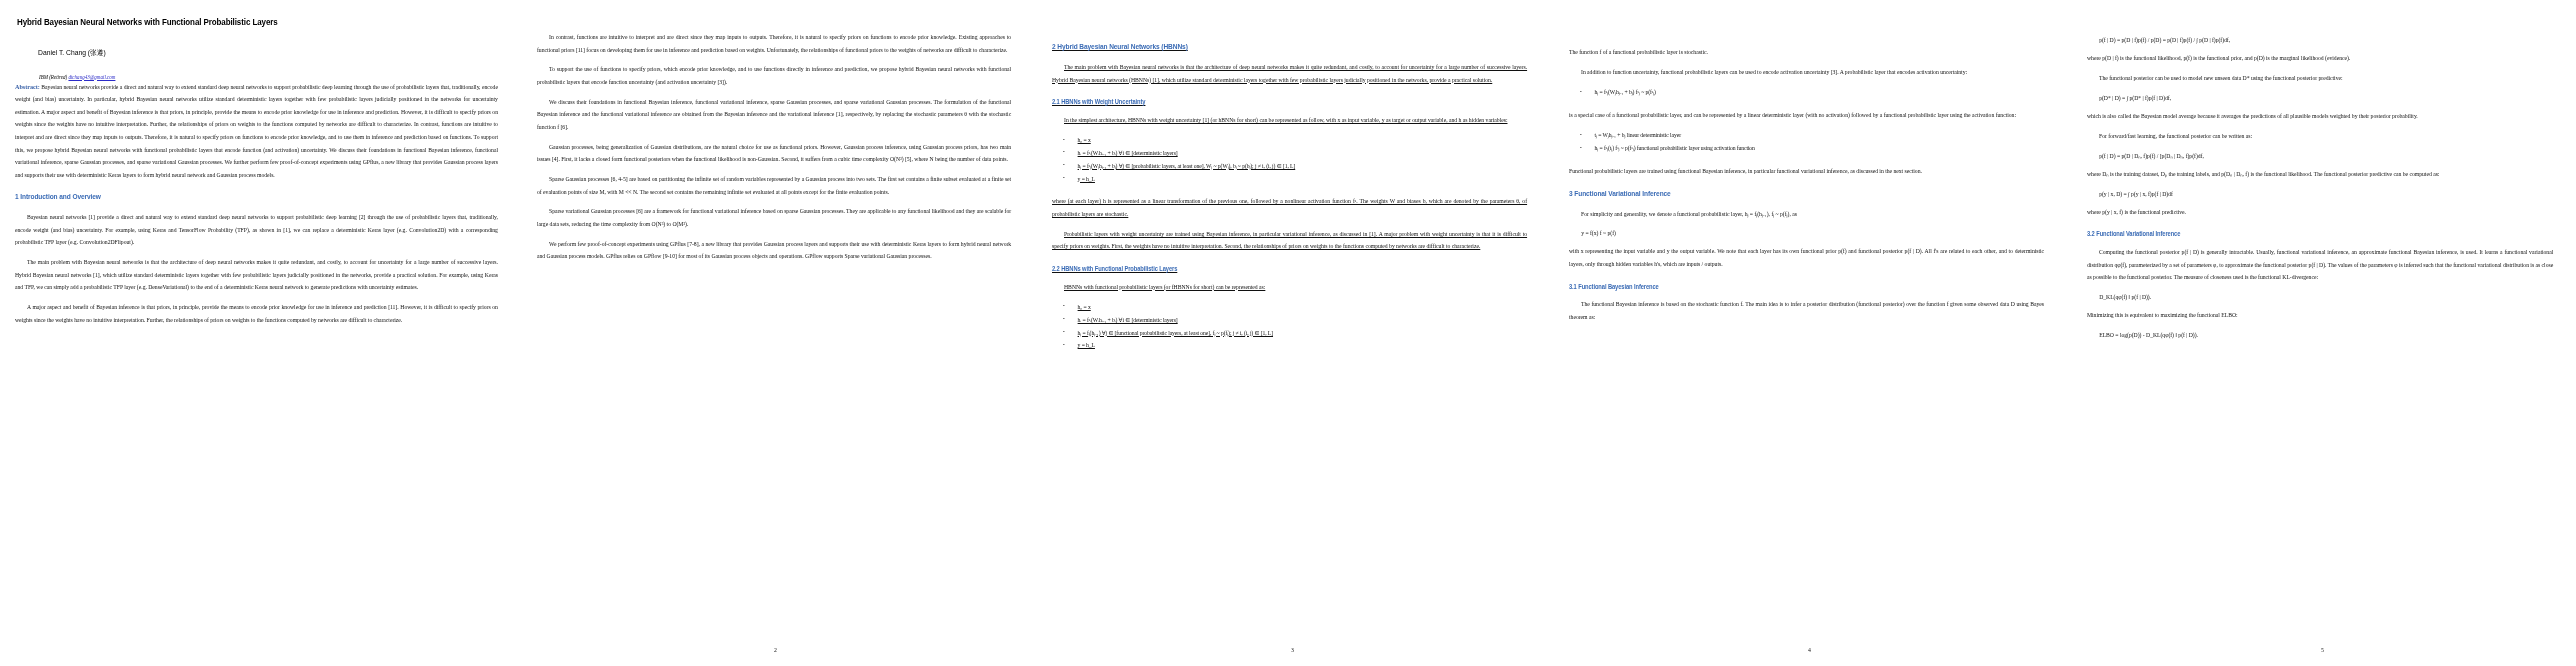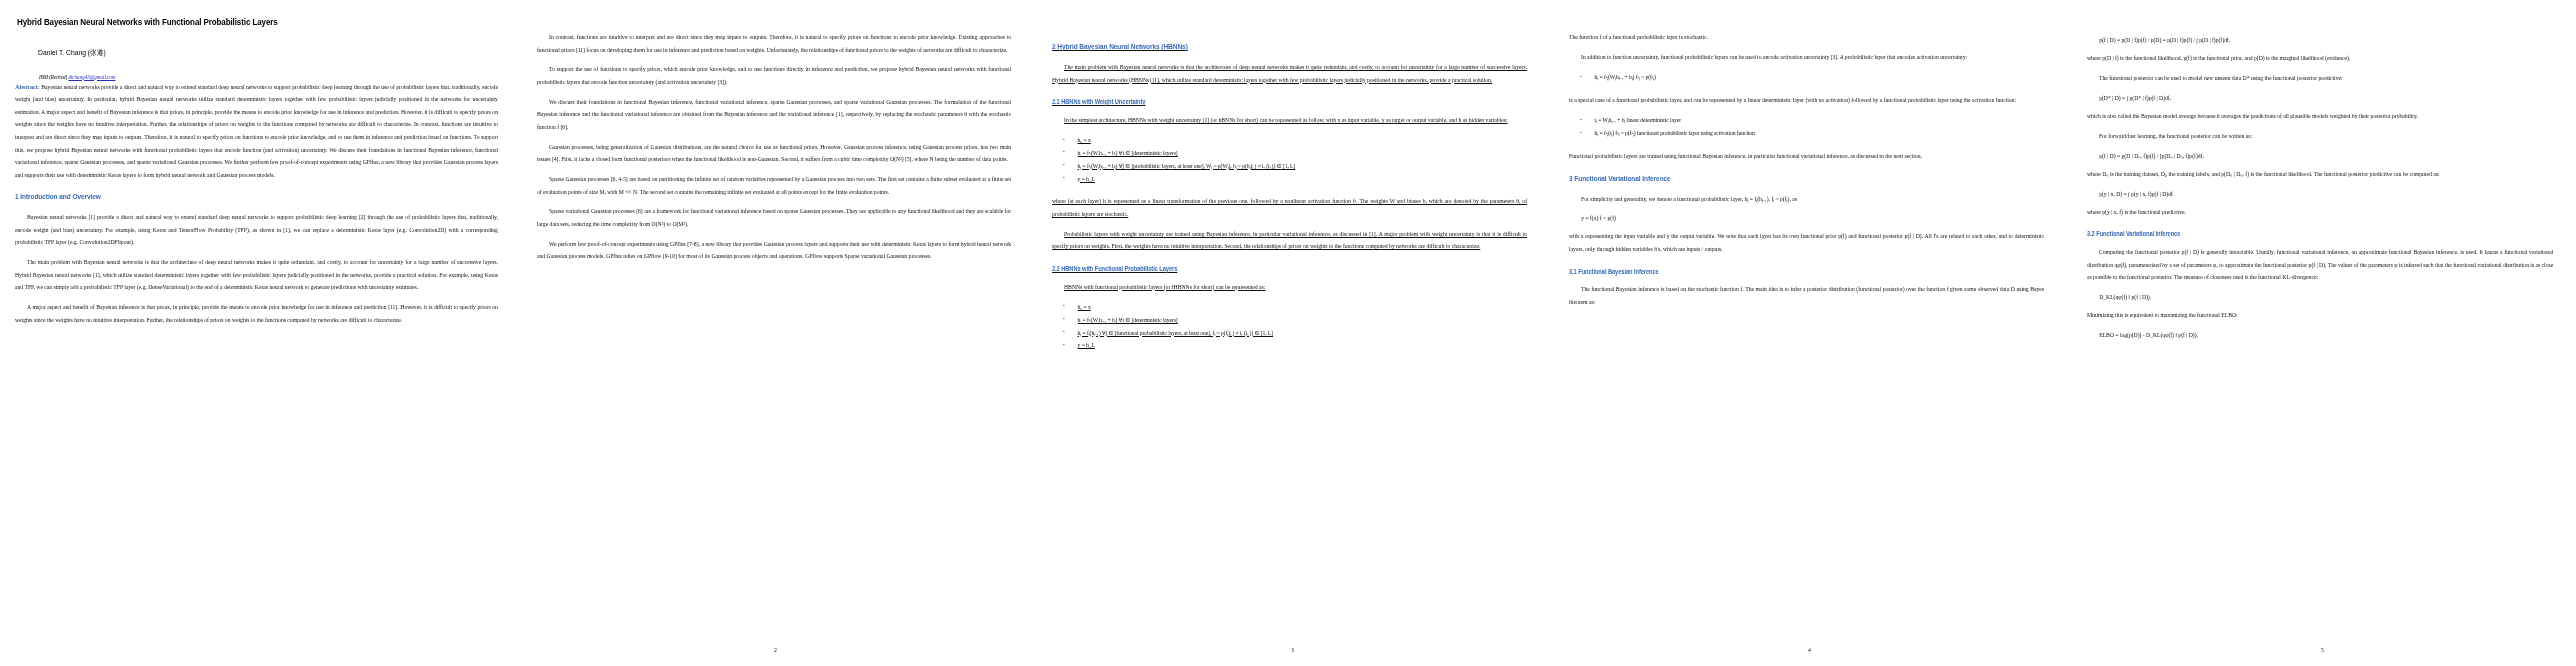--- a/index.html
+++ b/index.html
@@ -29,21 +29,21 @@
   }
 
   
   .page-1{width:517px;padding:0;}
   .page-1 .page-body{padding:9px 12.2px 0 14.5px;}
   .page-2{width:517px;}
   .page-2 .page-body{padding:31px 15.6px 0 20px;}
   .page-3{width:517px;}
   .page-3 .page-body{padding:31px 16.7px 0 18px;text-decoration:underline;}
   .page-4{width:517px;}
-  .page-4 .page-body{padding:31px 16.7px 0 18px;}
+  .page-4 .page-body{padding:31px 16.7px 0 18px;margin-top:15px;}
   .page-5{width:509px;}
   .page-5 .page-body{padding:31px 16.7px 0 19px;}
 
   
   .doc-title{
     font-family:"Liberation Sans", sans-serif;
     font-weight:bold;
     font-size:8.6px;
     line-height:1.25;
     letter-spacing:-0.1px;

